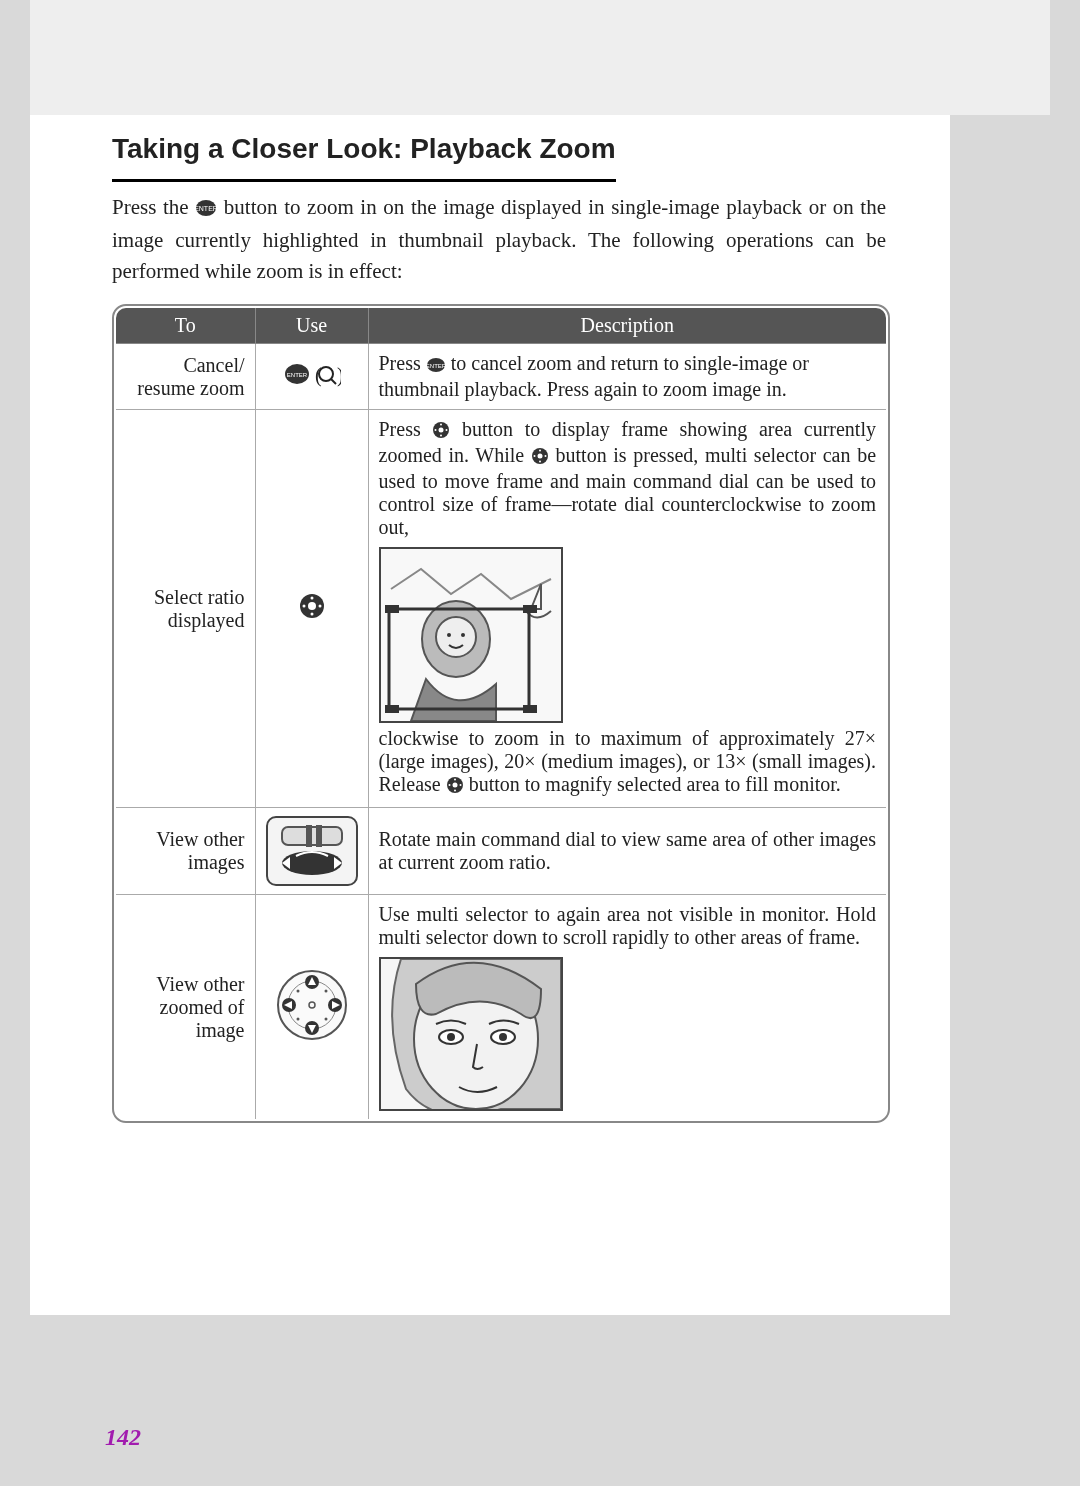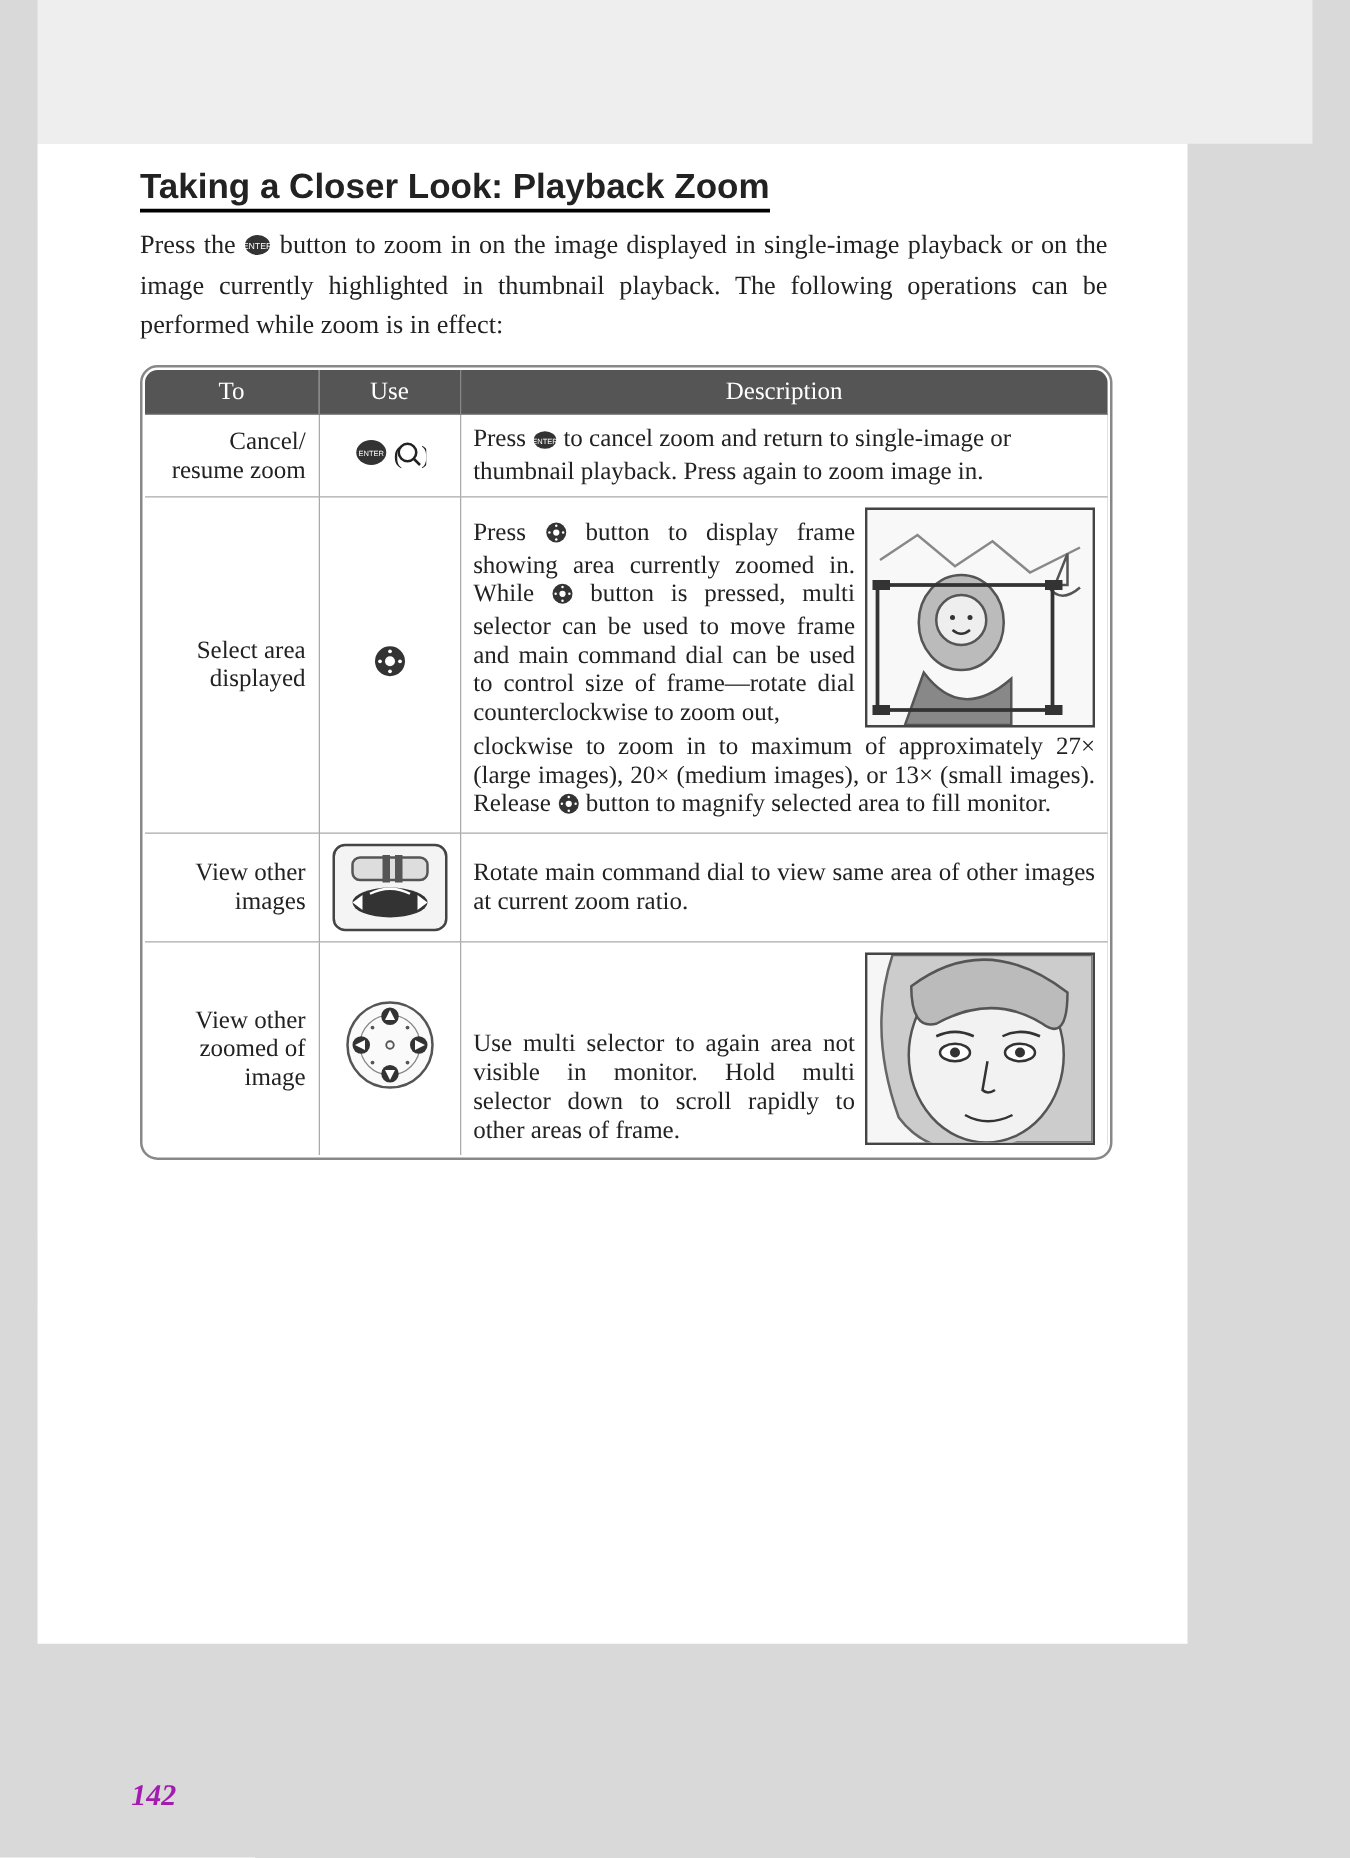--- a/index.html
+++ b/index.html
@@ -66,21 +66,21 @@
     height: 60px;
     background: #cccccc;
   }
   h1 {
     font-family: Arial, Helvetica, sans-serif;
     font-size: 28px;
     font-weight: 700;
     margin: 0 0 6px 0;
     border-bottom: 3px solid #000;
     display: inline-block;
-    padding-bottom: 2px;
+    padding-bottom: 14px;
   }
   .intro {
     font-size: 21px;
     line-height: 1.45;
     text-align: justify;
     margin: 4px 4px 18px 0;
   }
   .inline-icon {
     display: inline-block;
     vertical-align: -3px;
@@ -113,22 +113,23 @@
     text-align: right;
     margin-left: 24px;
   }
   table.zoom td.c-use {
     width: 100px;
     text-align: center;
   }
   .desc-wrap {
     display: flex;
     gap: 8px;
-    align-items: flex-end;
+    align-items: flex-start;
     text-align: justify;
+    flex-direction: column;
   }
   .desc-text { flex: 1; }
   .desc-continued { text-align: justify; margin-top: 4px; }
   .illus {
     border: 2px solid #444;
     background: #eee;
     flex: 0 0 auto;
   }
   .illus svg { display: block; }
   .dial-box {
@@ -218,21 +219,21 @@
           </td>
           <td>
             <span>Press </span><span class="inline-icon"><svg width="20" height="16">
                     <ellipse cx="10" cy="8" rx="9" ry="7" fill="#333"></ellipse>
                     <text x="10" y="11" font-size="6" fill="#fff" text-anchor="middle" font-family="Arial">ENTER</text>
                   </svg></span><span> to cancel zoom and return to single-image or thumbnail playback.  Press again to zoom image in.</span>
           </td>
         </tr>
 
         <tr>
-          <td class="c-to">Select area displayed</td>
+          <td class="c-to">Select ratio displayed</td>
           <td class="c-use">
             <span>
               <svg width="30" height="30">
                     <circle cx="15" cy="15" r="12" fill="#333"></circle>
                     <circle cx="15" cy="15" r="4" fill="#fff"></circle>
                     <circle cx="15" cy="7" r="1.5" fill="#fff"></circle>
                     <circle cx="15" cy="23" r="1.5" fill="#fff"></circle>
                     <circle cx="7" cy="15" r="1.5" fill="#fff"></circle>
                     <circle cx="23" cy="15" r="1.5" fill="#fff"></circle>
                   </svg>

